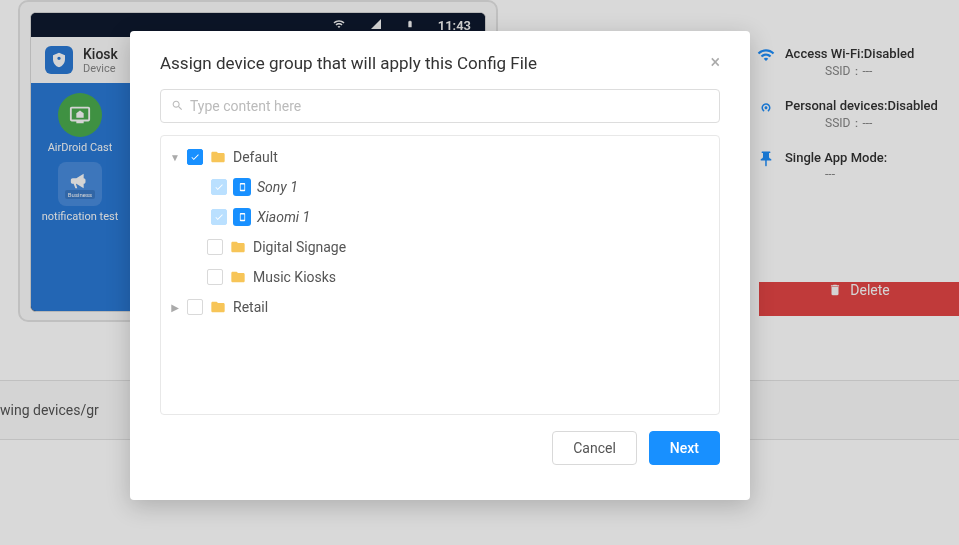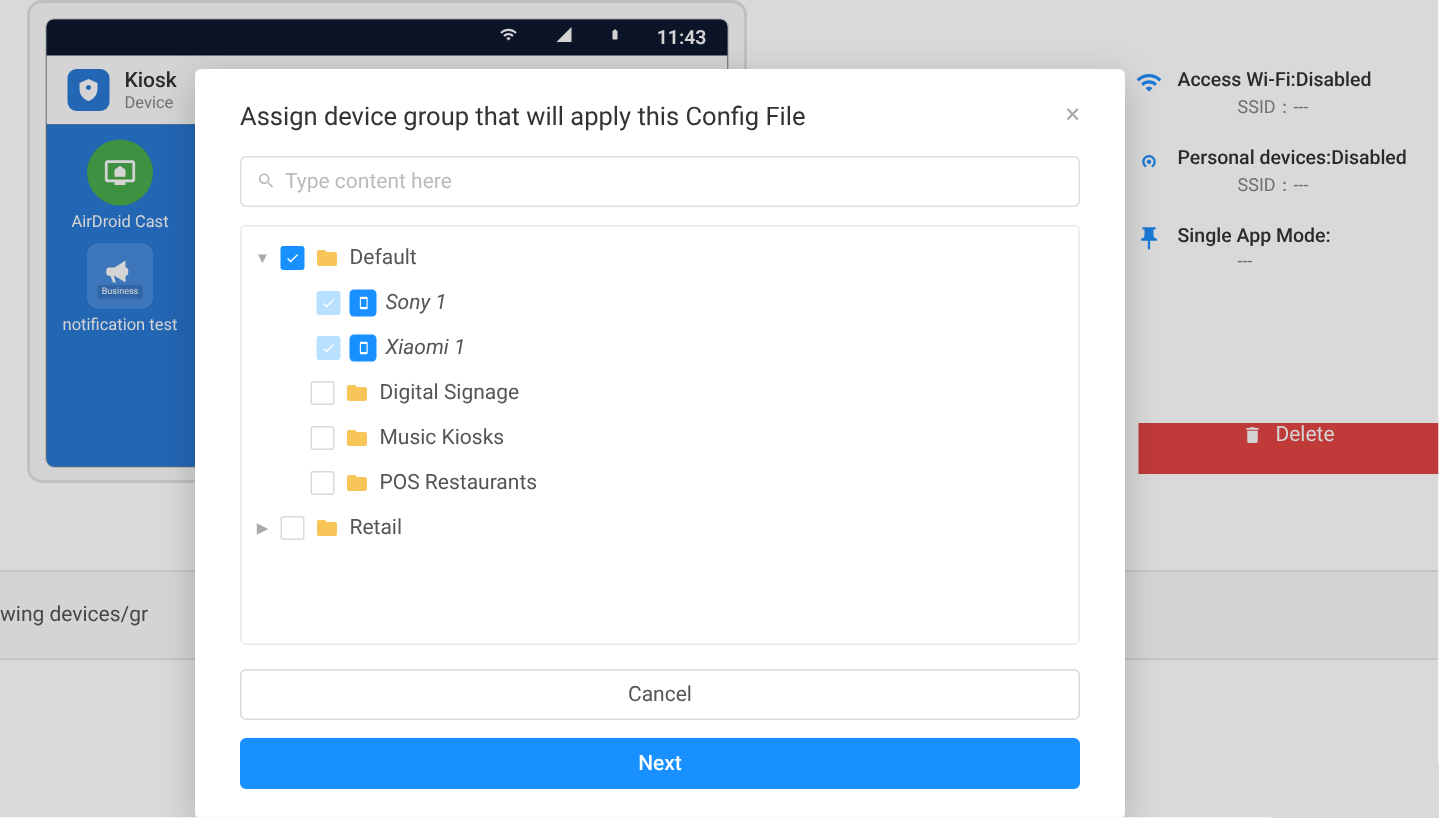--- a/index.html
+++ b/index.html
@@ -142,27 +142,27 @@
       position: absolute;
       inset: 0;
       background: rgba(0,0,0,0.12);
       z-index: 5;
     }
     
     
     .modal {
       position: absolute;
       left: 130px;
-      top: 46px;
+      top: 31px;
       width: 620px;
       background: #fff;
       border-radius: 4px;
       box-shadow: 0 6px 24px rgba(0,0,0,0.2);
       z-index: 10;
-      padding-bottom: 10px;
+      padding-bottom: 25px;
     }
     .modal-header {
       padding: 22px 30px 16px;
       display: flex;
       justify-content: space-between;
       align-items: flex-start;
     }
     .modal-title { font-size: 17px; color: #333; font-weight: 400; }
     .modal-close { color: #aaa; font-size: 18px; cursor: pointer; line-height: 1; }
     .modal-body { padding: 0 30px; }
@@ -232,21 +232,20 @@
     .device-icon svg { fill: #fff; width: 9px; height: 14px; }
     .tree-label { color: #555; }
     .indent-1 { padding-left: 28px; }
     .indent-2 { padding-left: 50px; font-style: italic; }
     
     .modal-footer {
       padding: 16px 30px 10px;
       display: flex;
       justify-content: flex-end;
       gap: 12px;
-      flex-direction: column;
     }
     .btn {
       height: 34px;
       padding: 0 20px;
       border-radius: 4px;
       font-size: 14px;
       cursor: pointer;
       border: 1px solid #d9d9d9;
       background: #fff;
       color: #555;
@@ -422,28 +421,20 @@
 
       <div class="tree-node indent-1">
         <span class="tree-caret"></span>
         <span class="tree-checkbox"></span>
         <svg class="folder-icon" viewBox="0 0 24 24" fill="#f7c558">
             <path d="M10 4H4c-1.1 0-2 .9-2 2v12c0 1.1.9 2 2 2h16c1.1 0 2-.9 2-2V8c0-1.1-.9-2-2-2h-8l-2-2z"></path>
           </svg>
         <span class="tree-label">Music Kiosks</span>
       </div>
 
-      <div class="tree-node indent-1">
-        <span class="tree-caret"></span>
-        <span class="tree-checkbox"></span>
-        <svg class="folder-icon" viewBox="0 0 24 24" fill="#f7c558">
-            <path d="M10 4H4c-1.1 0-2 .9-2 2v12c0 1.1.9 2 2 2h16c1.1 0 2-.9 2-2V8c0-1.1-.9-2-2-2h-8l-2-2z"></path>
-          </svg>
-        <span class="tree-label">POS Restaurants</span>
-      </div>
 
       <div class="tree-node">
         <span class="tree-caret">▶</span>
         <span class="tree-checkbox"></span>
         <svg class="folder-icon" viewBox="0 0 24 24" fill="#f7c558">
             <path d="M10 4H4c-1.1 0-2 .9-2 2v12c0 1.1.9 2 2 2h16c1.1 0 2-.9 2-2V8c0-1.1-.9-2-2-2h-8l-2-2z"></path>
           </svg>
         <span class="tree-label">Retail</span>
       </div>
 

